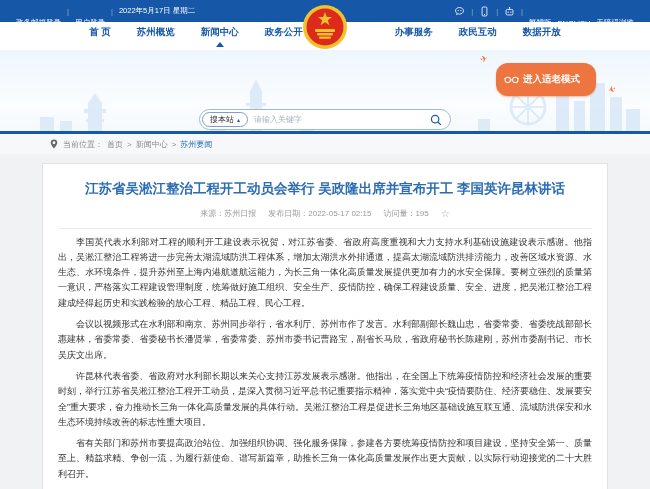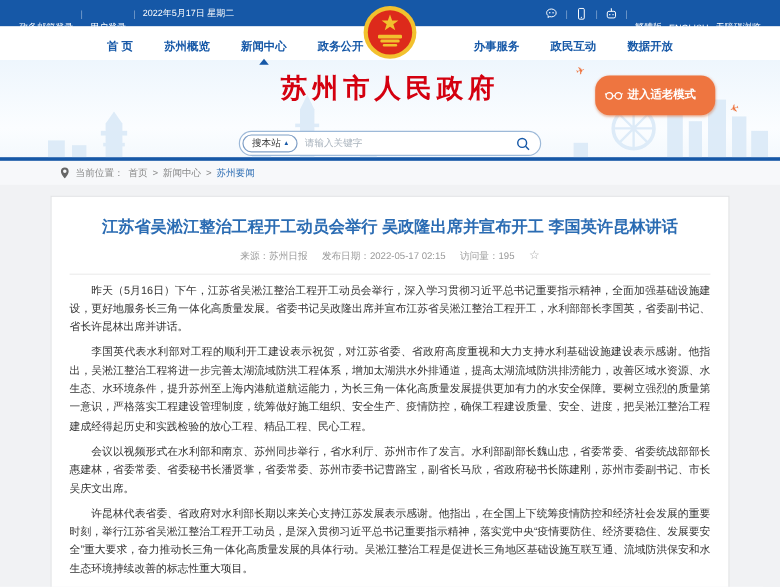--- a/index.html
+++ b/index.html
@@ -13,21 +13,21 @@
     height:22px;background:#1658a7;color:#fff;
     display:flex;align-items:center;justify-content:space-between;
     padding:0 16px;font-size:7.5px;position:relative;z-index:2;
   }
   .topbar .grp{display:flex;align-items:center;gap:6px;}
   .topbar .sep{opacity:.45;}
   .topbar a,.topbar .lnk{color:#fff;text-decoration:none;cursor:pointer;margin-top:24px;}
   .tb-ico{width:11px;height:11px;display:inline-block;vertical-align:middle;}
   
   .nav{
-    height:28px;background:#fff;display:flex;align-items:flex-end;
+    height:28px;background:#fff;display:flex;align-items:flex-start;
     justify-content:center;font-size:9.5px;font-weight:bold;color:#1658a7;
     position:relative;z-index:2;
   }
   .nav .item{margin:0 13px;cursor:pointer;position:relative;padding:4px 0;}
   .nav .spacer{width:66px;}
   .nav .item.active::after{
     content:"";position:absolute;left:50%;bottom:-4px;transform:translateX(-50%);
     border-left:4px solid transparent;border-right:4px solid transparent;
     border-bottom:5px solid #1658a7;
   }
@@ -182,21 +182,20 @@
       <rect x="556" y="22" width="13" height="40"></rect>
         <rect x="574" y="32" width="11" height="30"></rect>
       <rect x="590" y="14" width="15" height="48"></rect>
         <rect x="610" y="28" width="12" height="34"></rect>
       <rect x="626" y="40" width="14" height="22"></rect>
         <rect x="478" y="50" width="12" height="12"></rect>
     </g>
   </svg>
 
   <div class="site-id">
-    <div class="site-name">苏州市人民政府</div>
   </div>
 
   <span class="plane tl">✈</span>
   <div class="elder-btn">
     <svg width="15" height="9" viewBox="0 0 20 10">
         <circle cx="5" cy="5.5" r="3.6" fill="none" stroke="#fff" stroke-width="1.4"></circle>
         <circle cx="15" cy="5.5" r="3.6" fill="none" stroke="#fff" stroke-width="1.4"></circle>
         <path d="M8.6 5.5h2.8M1.4 4.2 0 2.8M18.6 4.2 20 2.8" stroke="#fff" stroke-width="1.2" fill="none"></path>
       </svg>
     <span>进入适老模式</span>
@@ -242,21 +241,20 @@
       <span>
         <span>发布日期：</span><span>2022-05-17 02:15</span>
       </span>
       <span>
         <span>访问量：</span><span>195</span>
       </span>
       <span class="star">☆</span>
     </div>
     <div class="meta-divider"></div>
     <div class="art-body">
-      <p>昨天（5月16日）下午，江苏省吴淞江整治工程开工动员会举行，深入学习贯彻习近平总书记重要指示精神，全面加强基础设施建设，更好地服务长三角一体化高质量发展。省委书记吴政隆出席并宣布江苏省吴淞江整治工程开工，水利部部长李国英，省委副书记、省长许昆林出席并讲话。</p>
       <p>李国英代表水利部对工程的顺利开工建设表示祝贺，对江苏省委、省政府高度重视和大力支持水利基础设施建设表示感谢。他指出，吴淞江整治工程将进一步完善太湖流域防洪工程体系，增加太湖洪水外排通道，提高太湖流域防洪排涝能力，改善区域水资源、水生态、水环境条件，提升苏州至上海内港航道航运能力，为长三角一体化高质量发展提供更加有力的水安全保障。要树立强烈的质量第一意识，严格落实工程建设管理制度，统筹做好施工组织、安全生产、疫情防控，确保工程建设质量、安全、进度，把吴淞江整治工程建成经得起历史和实践检验的放心工程、精品工程、民心工程。</p>
       <p>会议以视频形式在水利部和南京、苏州同步举行，省水利厅、苏州市作了发言。水利部副部长魏山忠，省委常委、省委统战部部长惠建林，省委常委、省委秘书长潘贤掌，省委常委、苏州市委书记曹路宝，副省长马欣，省政府秘书长陈建刚，苏州市委副书记、市长吴庆文出席。</p>
       <p>许昆林代表省委、省政府对水利部长期以来关心支持江苏发展表示感谢。他指出，在全国上下统筹疫情防控和经济社会发展的重要时刻，举行江苏省吴淞江整治工程开工动员，是深入贯彻习近平总书记重要指示精神，落实党中央“疫情要防住、经济要稳住、发展要安全”重大要求，奋力推动长三角一体化高质量发展的具体行动。吴淞江整治工程是促进长三角地区基础设施互联互通、流域防洪保安和水生态环境持续改善的标志性重大项目。</p>
       <p>省有关部门和苏州市要提高政治站位、加强组织协调、强化服务保障，参建各方要统筹疫情防控和项目建设，坚持安全第一、质量至上、精益求精、争创一流，为履行新使命、谱写新篇章，助推长三角一体化高质量发展作出更大贡献，以实际行动迎接党的二十大胜利召开。</p>
 
     </div>
   </div>
 </div>
 
 </body></html>

